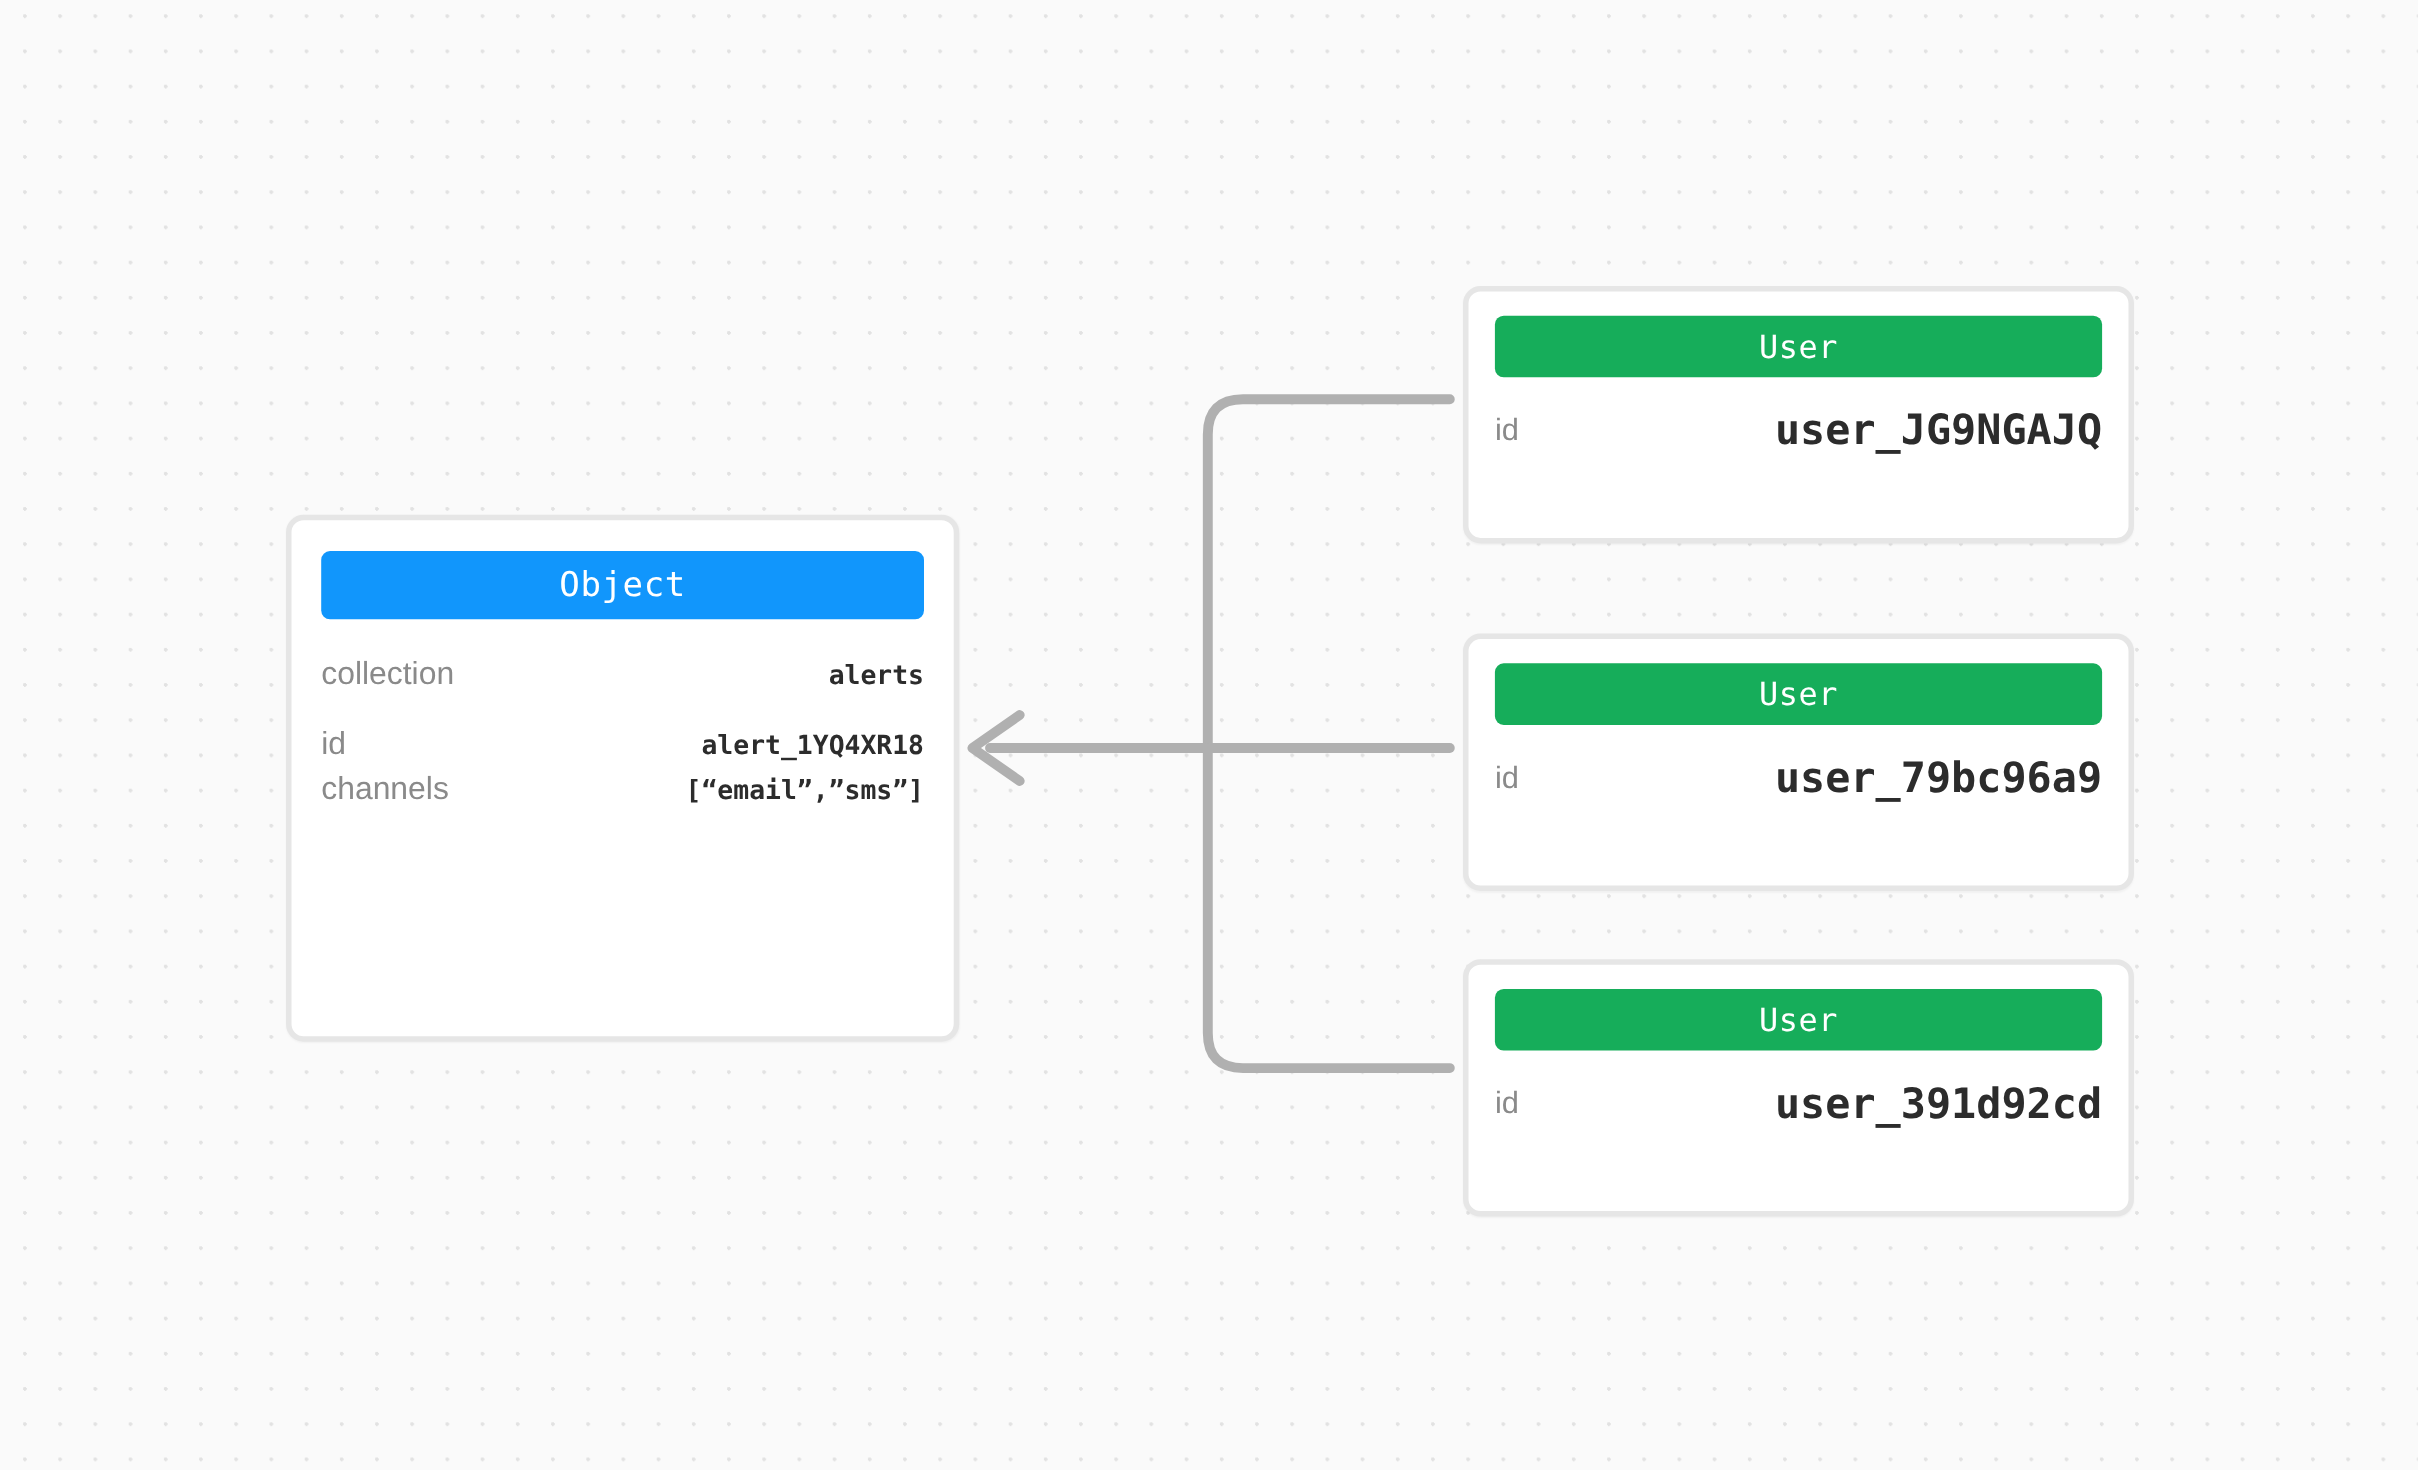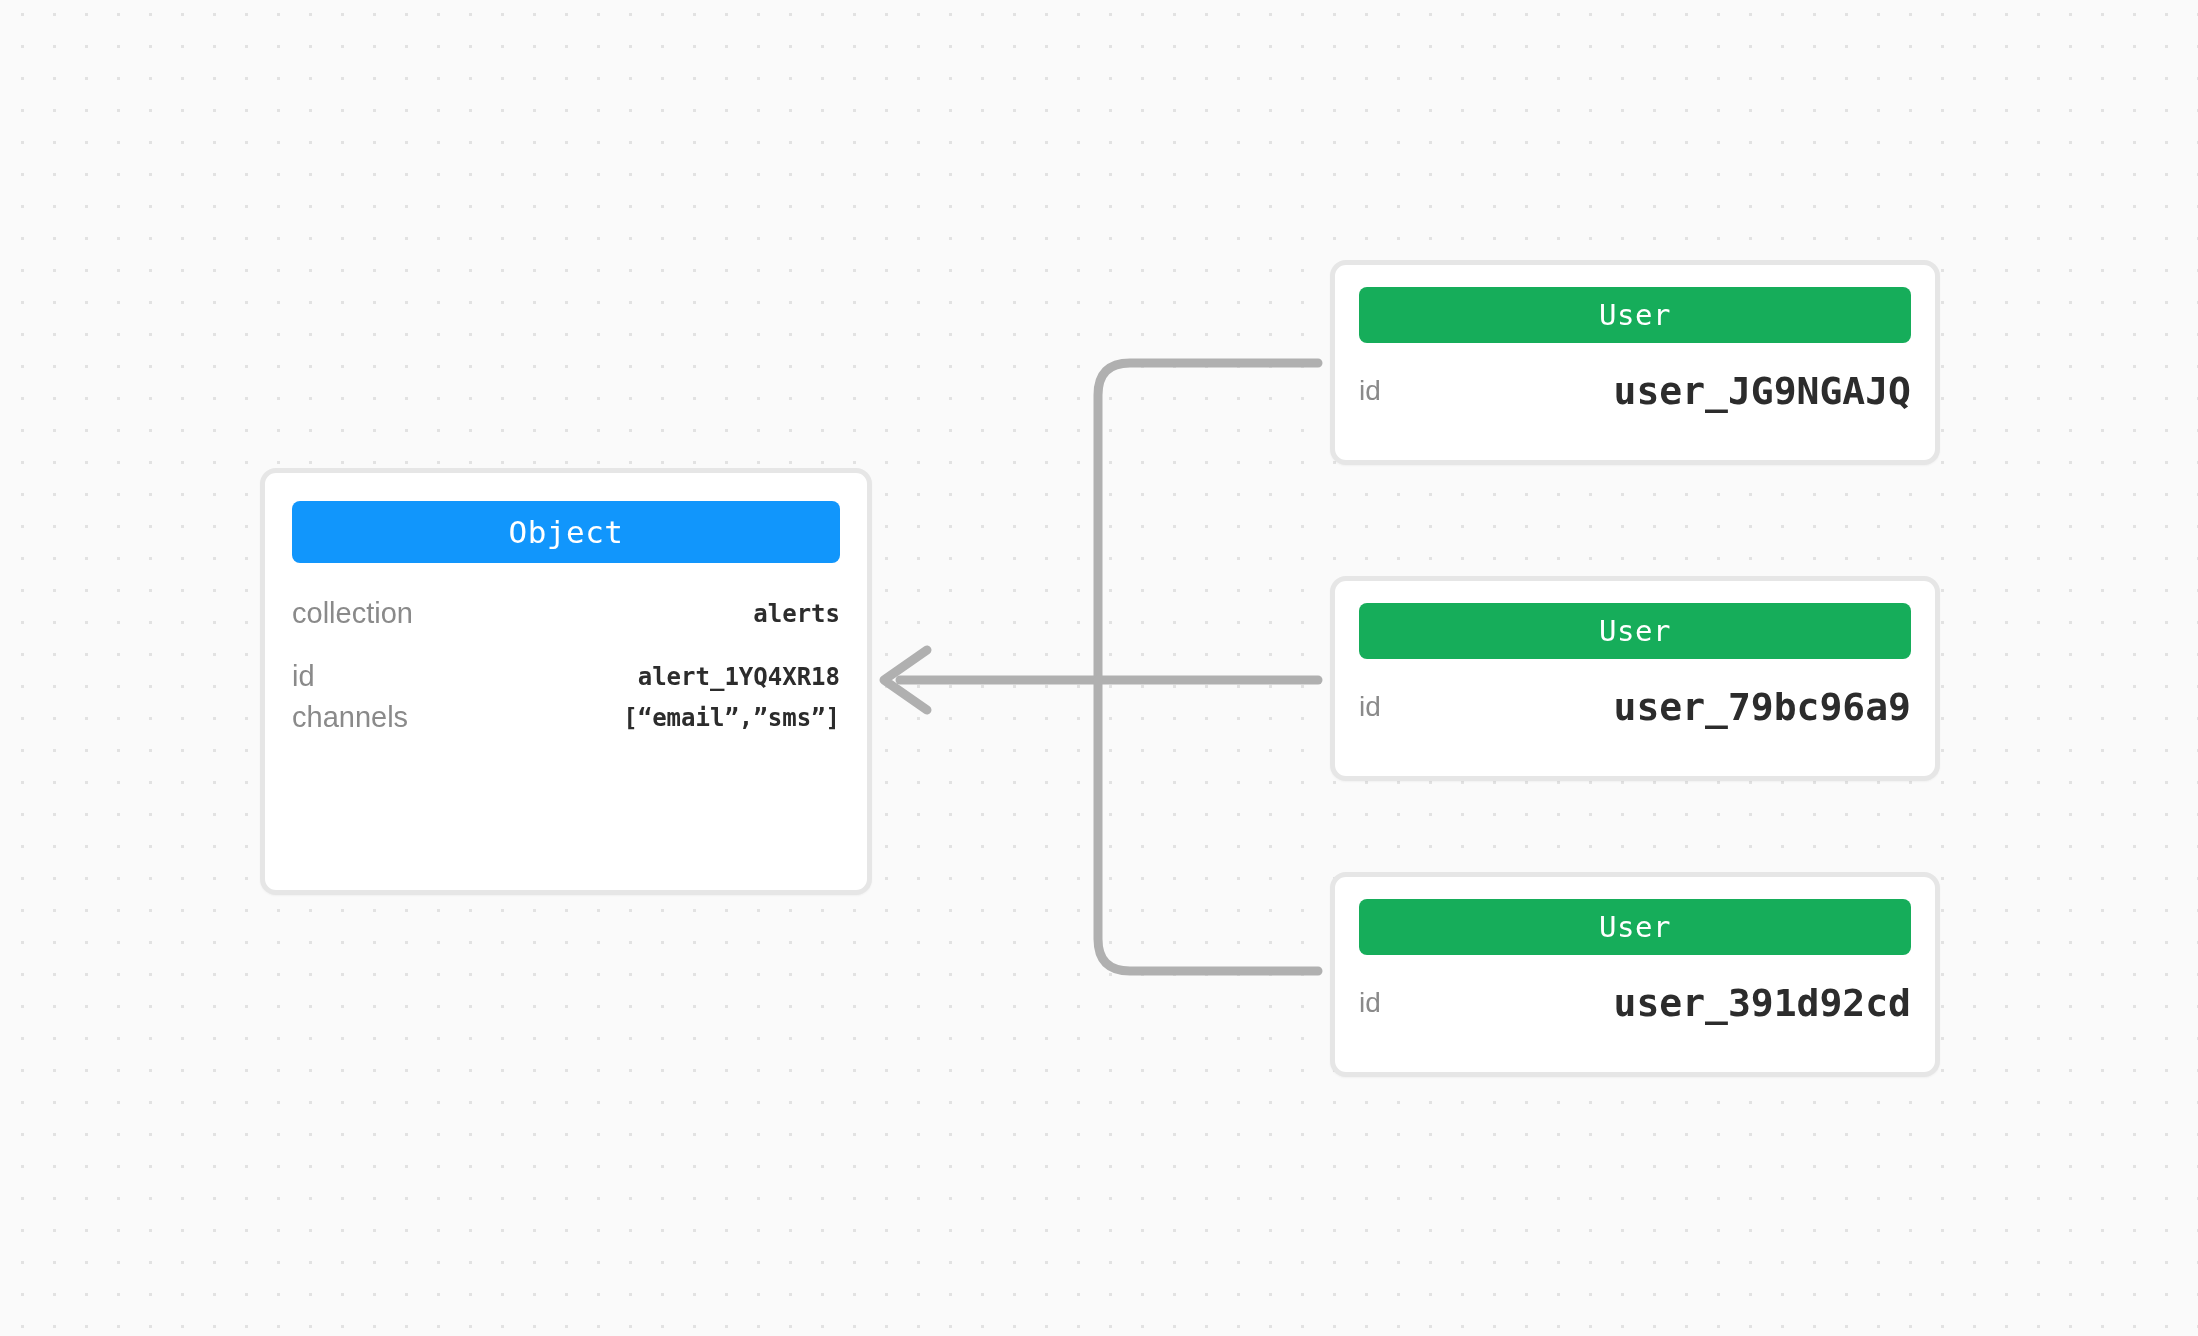--- a/index.html
+++ b/index.html
@@ -76,40 +76,40 @@
   }
   .row-group-gap {
     height: 22px;
   }
 
   
   #node-object {
     left: 260px;
     top: 468px;
     width: 612px;
-    height: 427px;
+    height: 479px;
   }
   #node-object .node-header {
     margin: 28px 27px 0 27px;
     height: 62px;
     background: #1196fc;
     font-size: 31px;
   }
   #node-object .rows {
     margin: 30px 27px 0 27px;
   }
   #node-object .row-key { font-size: 29px; }
   #node-object .row-val { font-size: 24px; }
   #node-object .row { padding: 4px 0; }
 
   
   .node-user {
     left: 1330px;
     width: 610px;
-    height: 205px;
+    height: 234px;
   }
   .node-user .node-header {
     margin: 22px 24px 0 24px;
     height: 56px;
     background: #16ad5a;
     font-size: 29px;
   }
   .node-user .rows {
     margin: 26px 24px 0 24px;
   }

